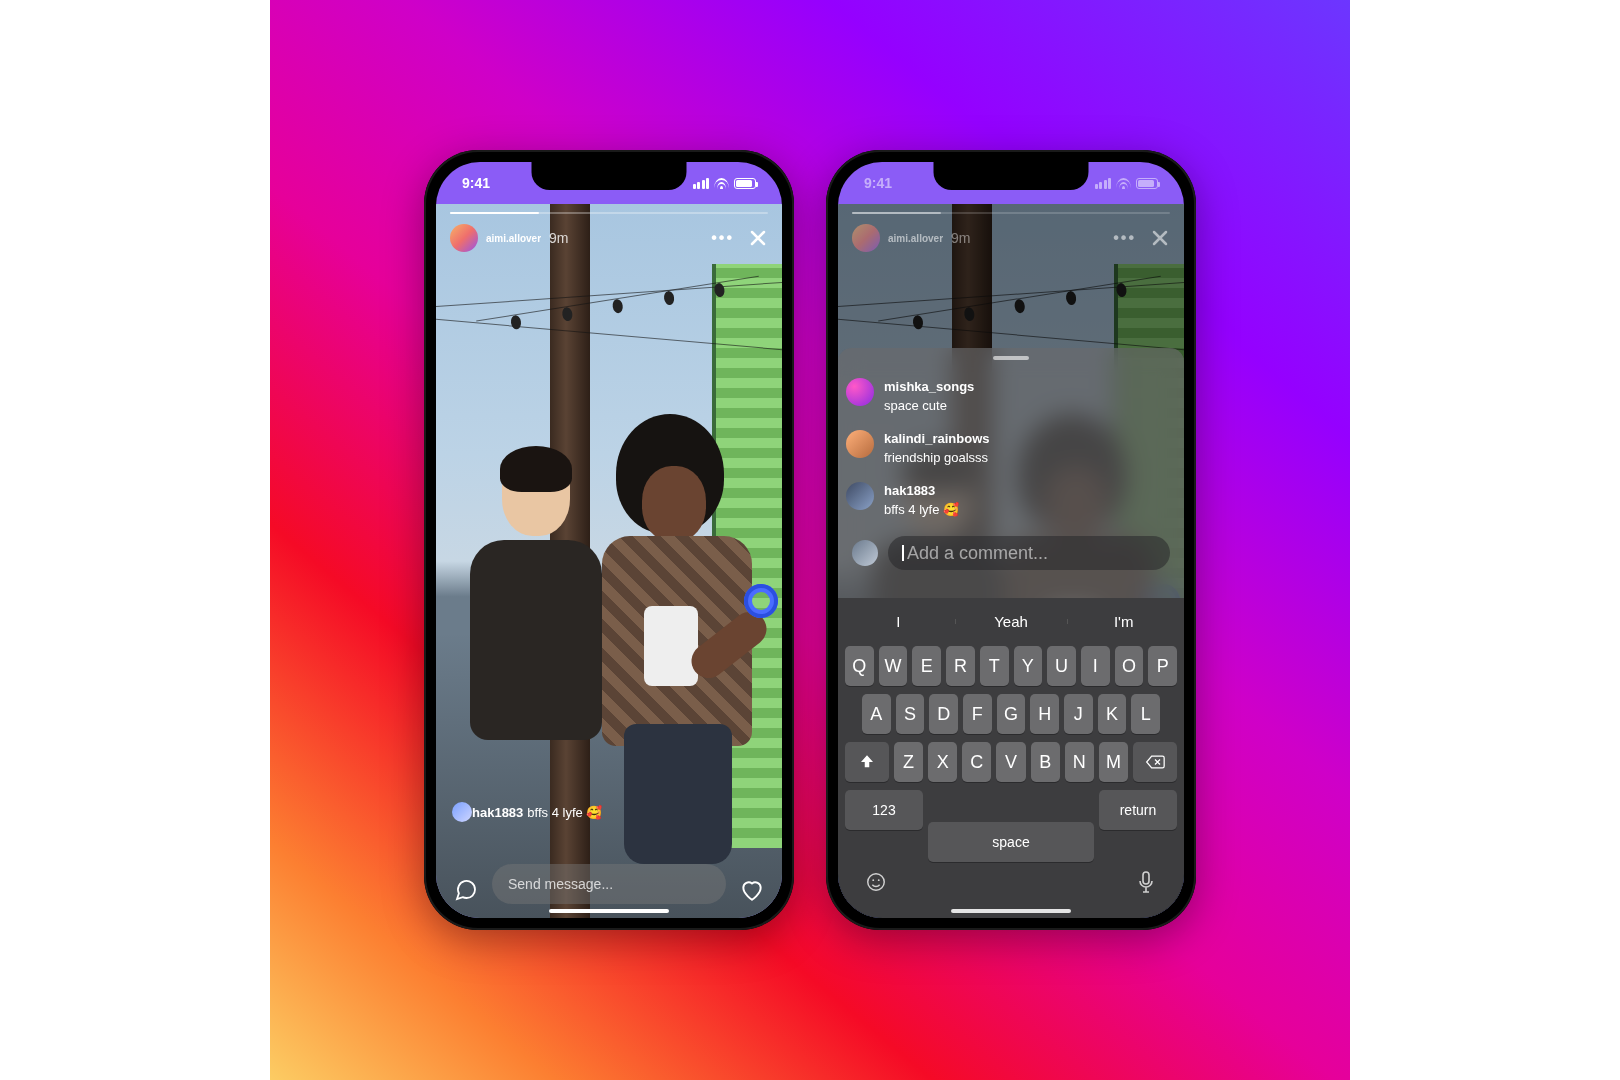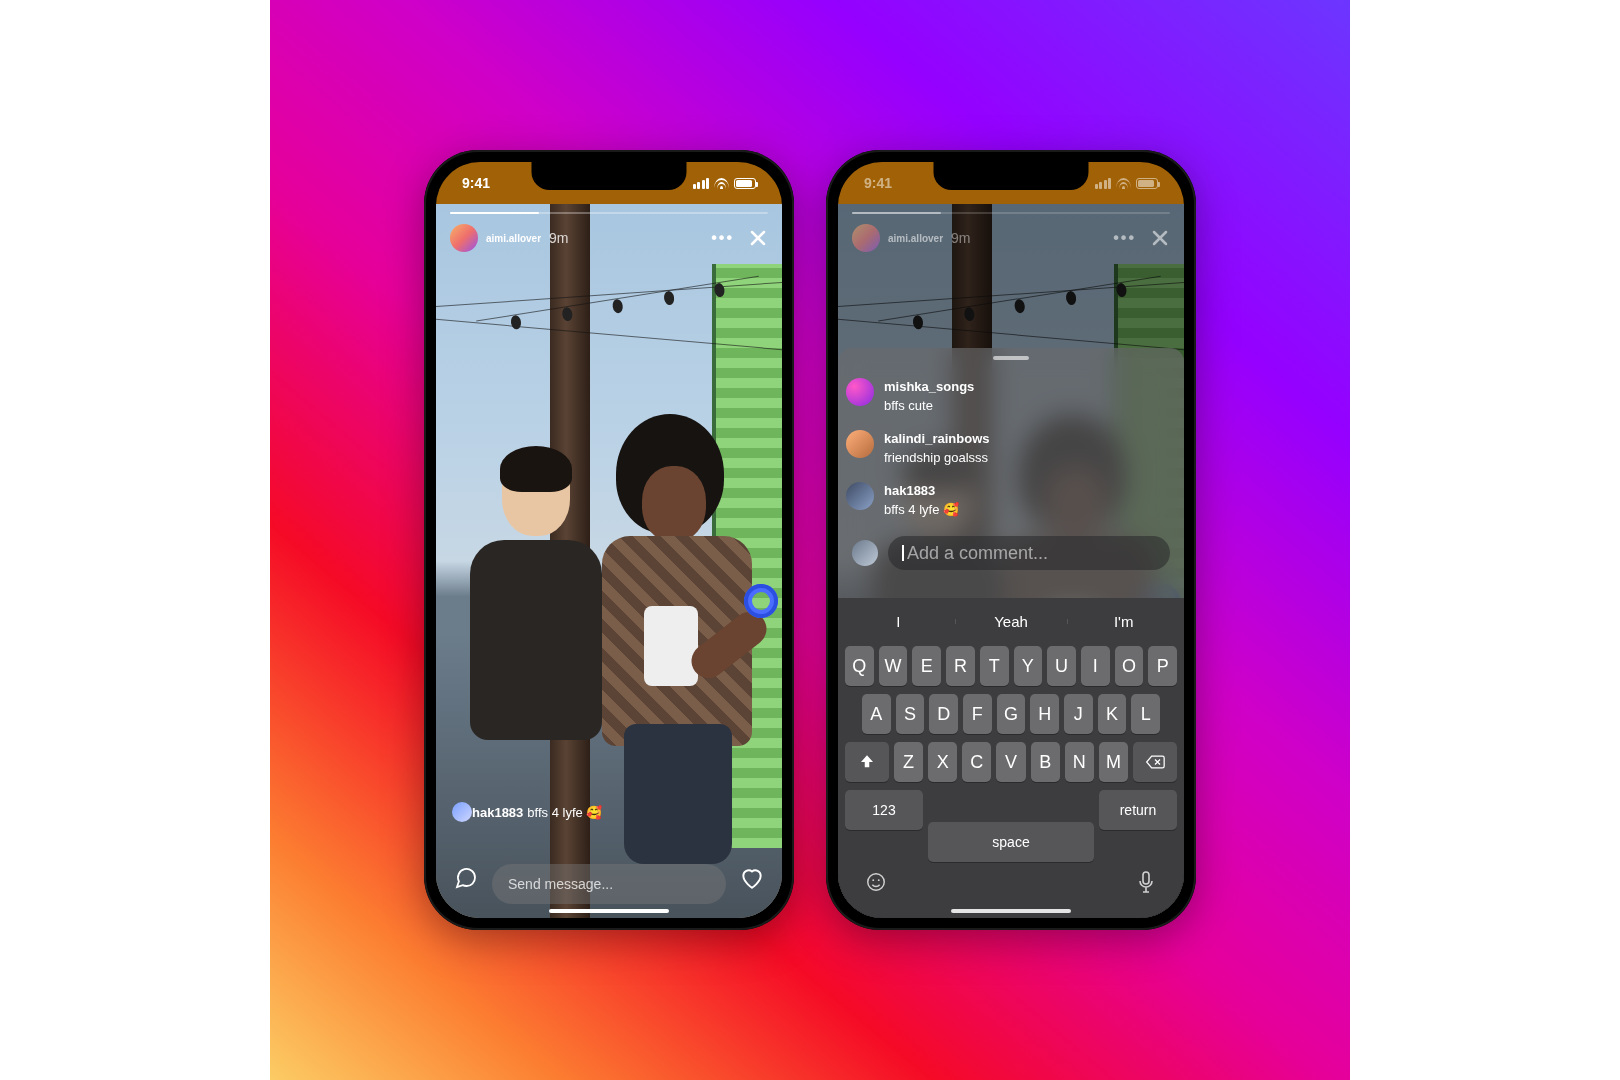--- a/index.html
+++ b/index.html
@@ -31,21 +31,21 @@
     background: #000;
     border-radius: 54px;
     padding: 12px;
     position: relative;
     box-shadow: 0 10px 40px rgba(0,0,0,0.35), inset 0 0 0 2px #1a1a1a;
   }
   .screen {
     width: 100%;
     height: 100%;
     border-radius: 44px;
-    background: #a16207;
+    background: #8b5cf6;
     overflow: hidden;
     position: relative;
   }
   .notch {
     position: absolute;
     top: 0;
     left: 50%;
     transform: translateX(-50%);
     width: 155px;
     height: 28px;
@@ -157,21 +157,21 @@
   
   .floating-comment{
     position:absolute; left:16px; bottom:96px; display:flex; align-items:center; gap:0;
     color:#fff; z-index:25; font-size:13px;
   }
   .floating-comment .mini-av{ width:20px; height:20px; border-radius:50%; background:linear-gradient(135deg,#7aa0ff,#cfd6ff);}
   .floating-comment b{ font-weight:600; margin-right:4px;}
 
   .story-footer{
     position:absolute; bottom:14px; left:0; right:0; padding:0 16px;
-    display:flex; align-items:flex-start; gap:12px; z-index:25;
+    display:flex; align-items:flex-end; gap:12px; z-index:25;
   }
   .ic-btn{ width:28px; height:28px; color:#fff; display:flex; align-items:center; justify-content:center;}
   .msg-input{
     flex:1; height:40px; border-radius:22px; background:rgba(120,120,120,.45);
     color:rgba(255,255,255,.75); font-size:14px; display:flex; align-items:center; padding:0 16px;
   }
   .home-ind{ position:absolute; bottom:5px; left:50%; transform:translateX(-50%);
     width:120px; height:4px; border-radius:3px; background:#fff; z-index:60;}
 
   
@@ -403,21 +403,21 @@
             </span>
           </div>
         </div>
       </div>
 
       <div class="sheet">
         <div class="grabber"></div>
         <div class="comments">
           <div class="cmt">
             <div class="av av1"></div>
-            <div class="tx"><span class="u">mishka_songs</span><span>bffs cute</span></div>
+            <div class="tx"><span class="u">mishka_songs</span><span>space cute</span></div>
           </div>
           <div class="cmt">
             <div class="av av2"></div>
             <div class="tx"><span class="u">kalindi_rainbows</span><span>friendship goalsss</span></div>
           </div>
           <div class="cmt">
             <div class="av av3"></div>
             <div class="tx"><span class="u">hak1883</span><span>bffs 4 lyfe 🥰</span></div>
           </div>
         </div>

